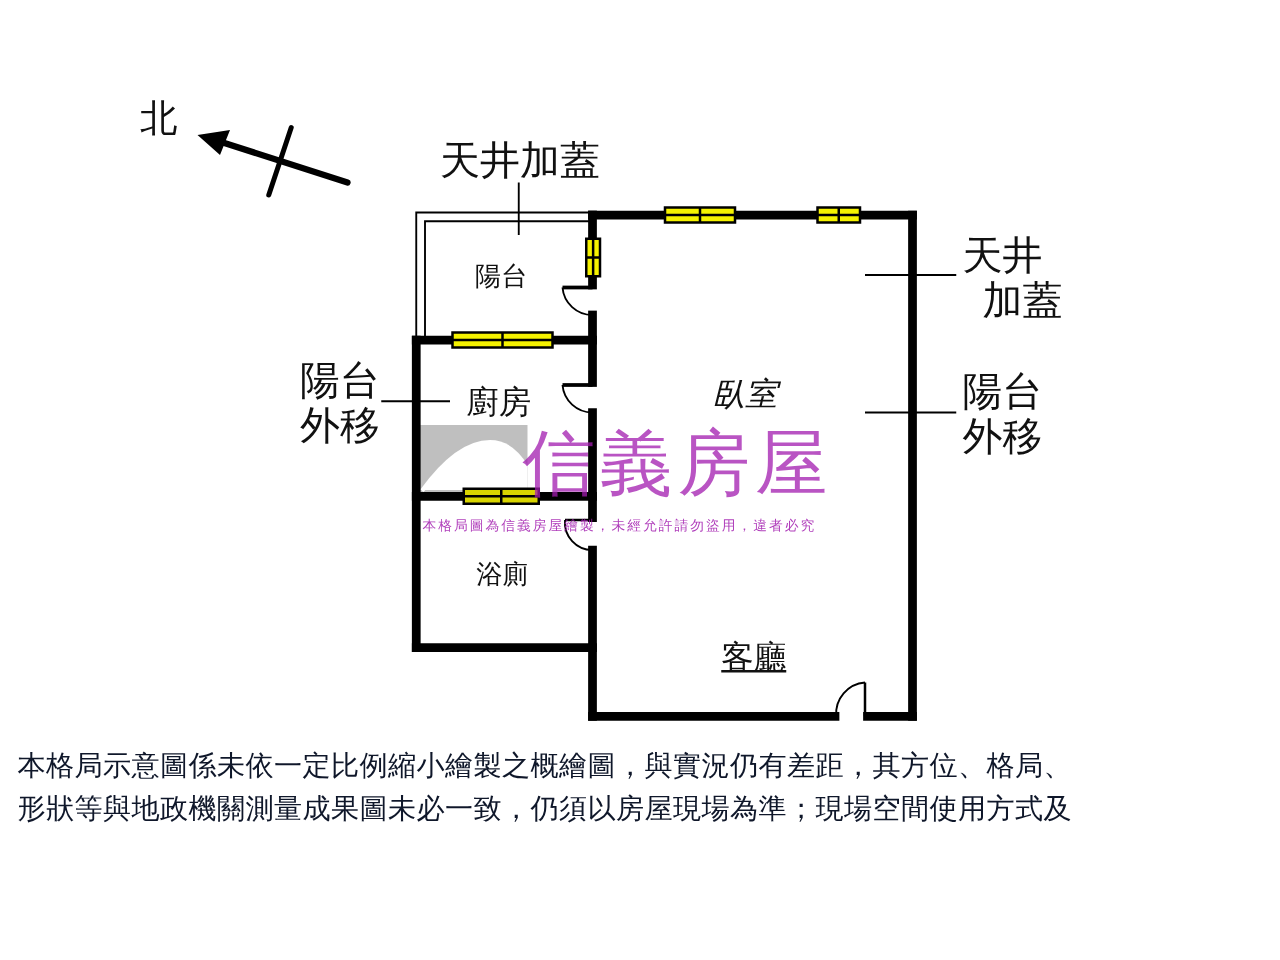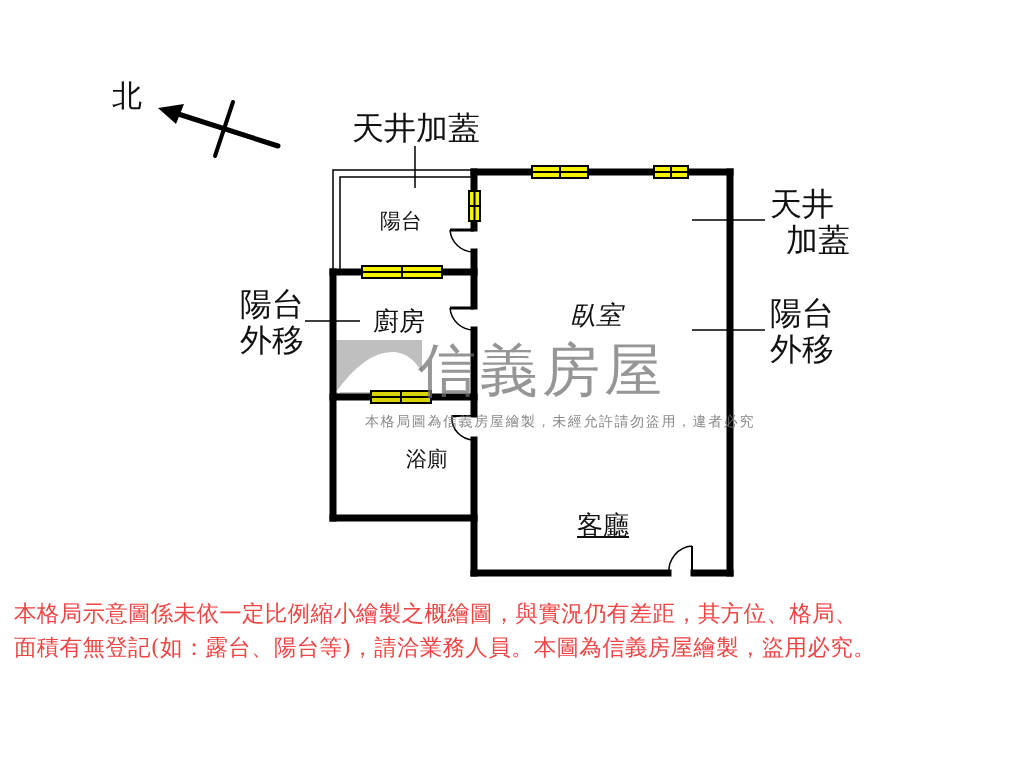--- a/index.html
+++ b/index.html
@@ -2,23 +2,23 @@
 <html><head>
 <meta charset="utf-8">
 <style>
   html, body { margin: 0; padding: 0; background: #ffffff; }
   body { width: 1024px; height: 768px; position: relative; overflow: hidden;
          font-family: "DejaVu Serif", "Liberation Serif", serif; color: #111; }
   #plan { position: absolute; left: 0; top: 0; width: 1024px; height: 590px; }
   .lbl { position: absolute; font-size: 32px; line-height: 36px; color: #111; white-space: nowrap; }
   .room { position: absolute; font-size: 26px; color: #111; white-space: nowrap; }
   .room.small { font-size: 21px; }
-  .wm-text { position: absolute; color: #737373; font-family: "DejaVu Sans", "Liberation Sans", sans-serif; white-space: nowrap; }
+  .wm-text { position: absolute; color: #a21caf; font-family: "DejaVu Sans", "Liberation Sans", sans-serif; white-space: nowrap; }
   .disclaimer { position: absolute; left: 14px; top: 596px; width: 1000px;
-                font-size: 22.5px; line-height: 34px; color: #ef4444; letter-spacing: 0.3px; }
+                font-size: 22.5px; line-height: 34px; color: #0f172a; letter-spacing: 0.3px; }
   .disclaimer div { white-space: nowrap; }
 </style>
 </head>
 <body>
 
 <svg id="plan" viewBox="0 0 1024 590" xmlns="http://www.w3.org/2000/svg">
 
   <g opacity="0.55">
     <rect x="336" y="340" width="86" height="56" fill="#8c8c8c"></rect>
     <path d="M336 392 Q 365 352 392 352 Q 410 352 422 372 L 422 392 Z" fill="#ffffff"></path>
@@ -108,37 +108,37 @@
 
   <g stroke="#000" stroke-width="1.5">
     <line x1="415" y1="146" x2="415" y2="188"></line>
     <line x1="692" y1="220" x2="765" y2="220"></line>
     <line x1="692" y1="330" x2="765" y2="330"></line>
     <line x1="305" y1="321" x2="360" y2="321"></line>
   </g>
 </svg>
 
 <div class="wm-text" style="left:418px; top:332px; font-size:58px; letter-spacing:4px; opacity:0.75;">信義房屋</div>
-<div class="wm-text" style="left:338px; top:413px; font-size:14px; letter-spacing:1.6px; opacity:0.85;padding-left:27px;">本格局圖為信義房屋繪製，未經允許請勿盜用，違者必究</div>
+<div class="wm-text" style="left:338px; top:413px; font-size:11px; letter-spacing:1.6px; opacity:0.85;">本格局圖為信義房屋繪製，未經允許請勿盜用，違者必究</div>
 
 <div class="lbl" style="left:112px; top:78px; font-size:30px;">北</div>
 
 <div class="lbl" style="left:352px; top:110px;">天井加蓋</div>
 
 <div class="lbl" style="left:770px; top:186px;">天井</div>
 <div class="lbl" style="left:770px; top:222px;margin-left:16px;">加蓋</div>
 
 <div class="lbl" style="left:770px; top:295px;">陽台</div>
 <div class="lbl" style="left:770px; top:331px;">外移</div>
 
 <div class="lbl" style="left:240px; top:286px;">陽台</div>
 <div class="lbl" style="left:240px; top:322px;">外移</div>
 
 <div class="room small" style="left:380px; top:207px;">陽台</div>
 <div class="room" style="left:373px; top:304px;">廚房</div>
-<div class="room small" style="left:381px; top:445px;margin-left:25px;">浴廁</div>
+<div class="room small" style="left:381px; top:445px;">浴廁</div>
 <div class="room" style="left:570px; top:298px;font-style:italic;">臥室</div>
 <div class="room" style="left:577px; top:508px;text-decoration:underline;">客廳</div>
 
 <div class="disclaimer">
   <div>本格局示意圖係未依一定比例縮小繪製之概繪圖，與實況仍有差距，其方位、格局、</div>
-  <div>面積有無登記(如：露台、陽台等)，請洽業務人員。本圖為信義房屋繪製，盜用必究。</div>
+  <div>形狀等與地政機關測量成果圖未必一致，仍須以房屋現場為準；現場空間使用方式及</div>
 </div>
 
 </body></html>

